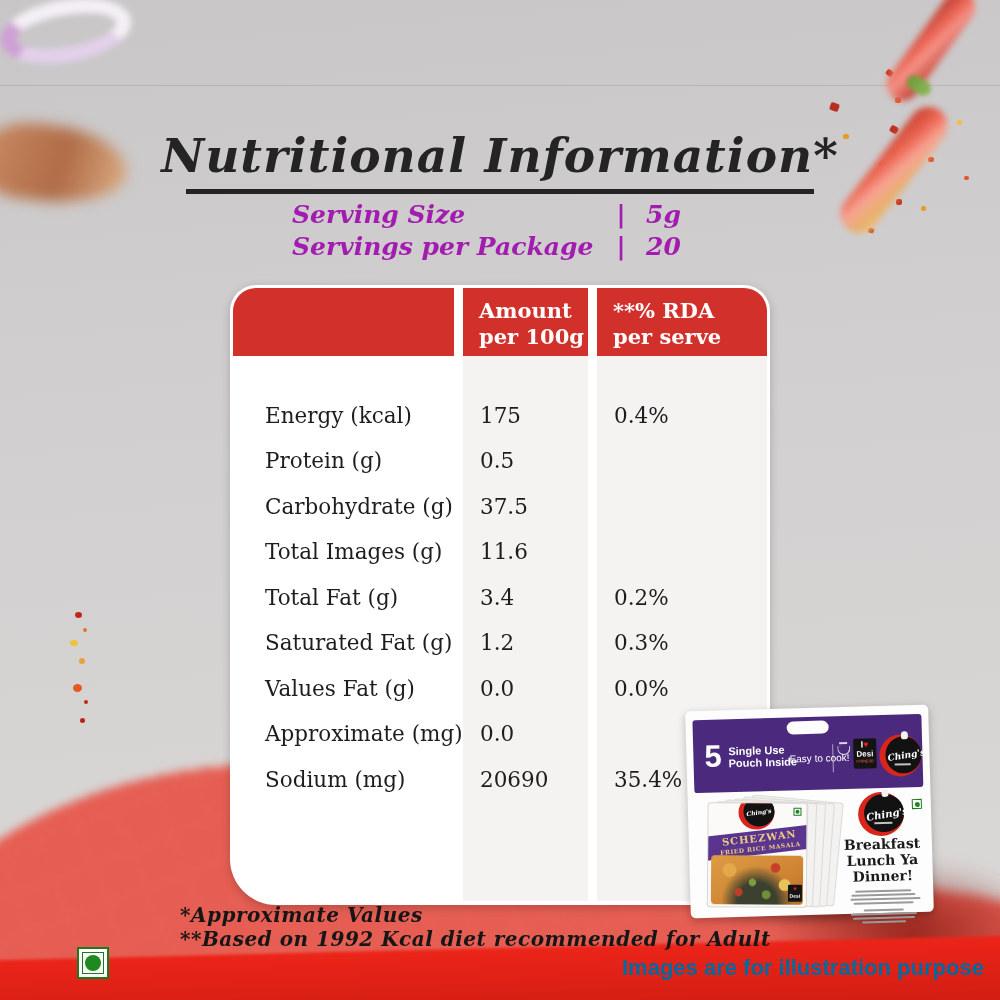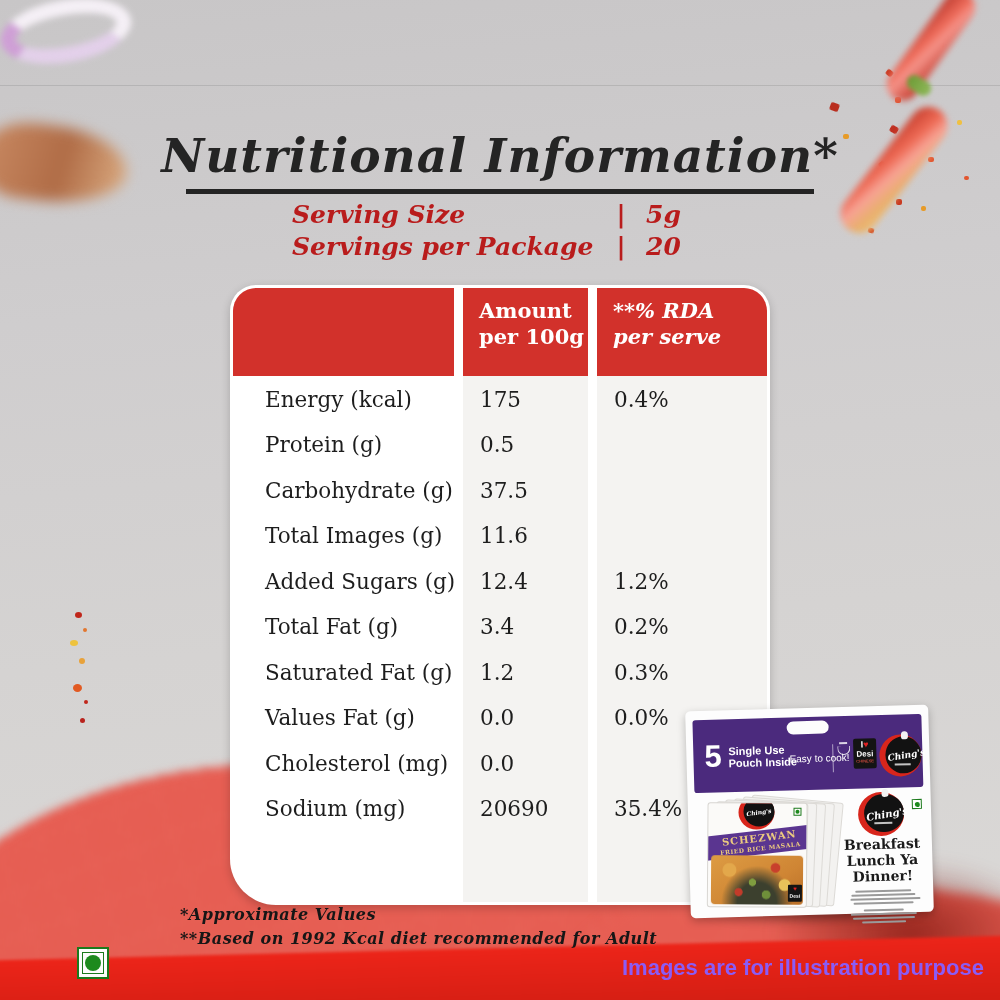--- a/index.html
+++ b/index.html
@@ -74,51 +74,51 @@
   }
 
   
   .title-wrap { position:absolute; left:0; top:128px; width:1000px; text-align:center; z-index:5; }
   .main-title {
     font-size:47px; font-weight:bold; font-style:italic;
     color:#242424; letter-spacing:1px;
   }
   .title-underline { width:628px; height:5px; background:#242424; margin:6px auto 0; }
   .serving-box { position:absolute; left:292px; top:200px; width:412px; z-index:5; }
-  .serving-row { display:flex; align-items:baseline; height:32px; font-style:italic; font-weight:bold; font-size:25px; color:#b91c1c; }
+  .serving-row { display:flex; align-items:baseline; height:32px; font-style:italic; font-weight:bold; font-size:25px; color:#a21caf; }
   .serving-label { flex:1; text-align:left; }
   .serving-div { width:26px; text-align:center; font-weight:bold; }
   .serving-val { width:70px; text-align:left; padding-left:12px; }
 
   
   .card {
     position:absolute; left:230px; top:285px; width:540px; height:620px;
     background:#fff; border:3px solid rgba(255,255,255,.95);
     border-radius:26px 26px 46px 46px; overflow:hidden;
     box-shadow:0 3px 10px rgba(0,0,0,.20); z-index:6;
   }
-  .card-header { position:relative; height:88px; }
+  .card-header { position:relative; height:68px; }
   .hcol { position:absolute; top:0; bottom:0; background:#d2312b; }
   .hcol1 { left:0; width:221px; border-top-left-radius:20px; }
   .hcol2 { left:230px; width:125px; }
-  .hcol3 { left:364px; right:0; border-top-right-radius:20px;font-style:italic; }
+  .hcol3 { left:364px; right:0; border-top-right-radius:20px; }
   .htext { position:absolute; color:#fff; font-weight:bold; font-size:21px; line-height:26px; top:10px; left:16px; }
-  .card-body { position:relative; height:545px; }
+  .card-body { position:relative; height:545px; padding-top:36px; }
   .strip { position:absolute; top:0; bottom:0; background:#f4f3f1; }
   .strip2 { left:230px; width:125px; }
   .strip3 { left:364px; right:0; }
   .t-row { position:relative; height:45.5px; }
   .t-row > div { position:absolute; top:50%; transform:translateY(-50%); font-size:21.5px; color:#1d1d1d; }
   .c-label { left:32px; }
   .c-amount { left:247px; }
   .c-rda { left:381px; }
 
   
-  .footnotes { position:absolute; left:180px; top:903px; z-index:7; font-style:italic; font-weight:bold; font-size:16px; color:#161616; line-height:24px; letter-spacing:.5px; }
-  .disclaimer { position:absolute; left:622px; top:955px; z-index:7; font-family:"Liberation Sans", sans-serif; font-weight:bold; font-size:22px; color:#8b5cf6; }
+  .footnotes { position:absolute; left:180px; top:903px; z-index:7; font-style:italic; font-weight:bold; font-size:20px; color:#161616; line-height:24px; letter-spacing:.5px; }
+  .disclaimer { position:absolute; left:622px; top:955px; z-index:7; font-family:"Liberation Sans", sans-serif; font-weight:bold; font-size:22px; color:#0369a1; }
   .veg-mark { position:absolute; left:77px; top:947px; width:32px; height:32px; background:#fdfdfd; border:2px solid #1c7a1c; box-shadow:inset 0 0 0 3px #fdfdfd, inset 0 0 0 4px #1c7a1c; z-index:7; display:flex; align-items:center; justify-content:center; }
   .veg-dot { width:16px; height:16px; border-radius:50%; background:#1d8a1d; }
 
   
   .pkg-shadow { position:absolute; left:700px; top:902px; width:230px; height:24px; background:radial-gradient(ellipse, rgba(0,0,0,.30), rgba(0,0,0,0) 70%); filter:blur(5px); z-index:7; }
   .package {
     position:absolute; left:688px; top:708px; width:243px; height:207px;
     background:#fdfdfd; border-radius:5px; transform:rotate(-1.6deg);
     box-shadow:0 3px 8px rgba(0,0,0,.25); z-index:8;
     font-family:"Liberation Sans", sans-serif;
@@ -276,41 +276,36 @@
       <div class="c-label">Carbohydrate (g)</div>
       <div class="c-amount">37.5</div>
       <div class="c-rda"></div>
     </div>
     <div class="t-row">
       <div class="c-label">Total Images (g)</div>
       <div class="c-amount">11.6</div>
       <div class="c-rda"></div>
     </div>
     <div class="t-row">
-      <div class="c-label">Added Sugars (g)</div>
-      <div class="c-amount">12.4</div>
-      <div class="c-rda">1.2%</div>
-    </div>
-    <div class="t-row">
       <div class="c-label">Total Fat (g)</div>
       <div class="c-amount">3.4</div>
       <div class="c-rda">0.2%</div>
     </div>
     <div class="t-row">
       <div class="c-label">Saturated Fat (g)</div>
       <div class="c-amount">1.2</div>
       <div class="c-rda">0.3%</div>
     </div>
     <div class="t-row">
       <div class="c-label">Values Fat (g)</div>
       <div class="c-amount">0.0</div>
       <div class="c-rda">0.0%</div>
     </div>
     <div class="t-row">
-      <div class="c-label">Cholesterol (mg)</div>
+      <div class="c-label">Approximate (mg)</div>
       <div class="c-amount">0.0</div>
       <div class="c-rda"></div>
     </div>
     <div class="t-row">
       <div class="c-label">Sodium (mg)</div>
       <div class="c-amount">20690</div>
       <div class="c-rda">35.4%</div>
     </div>
   </div>
 </div>

